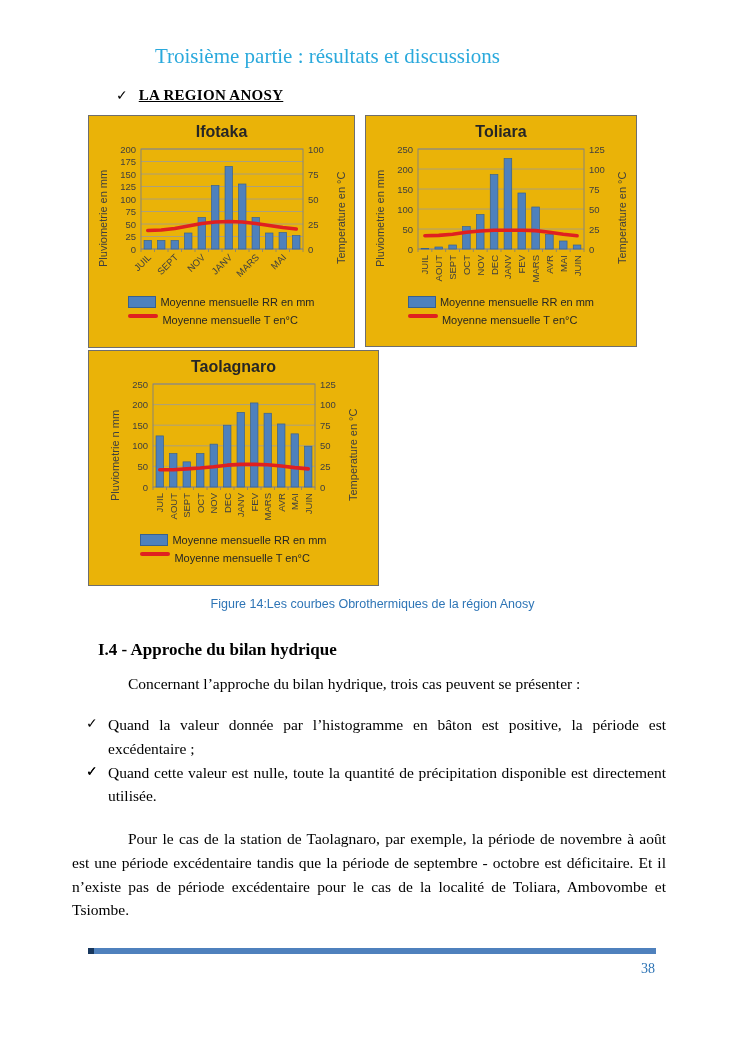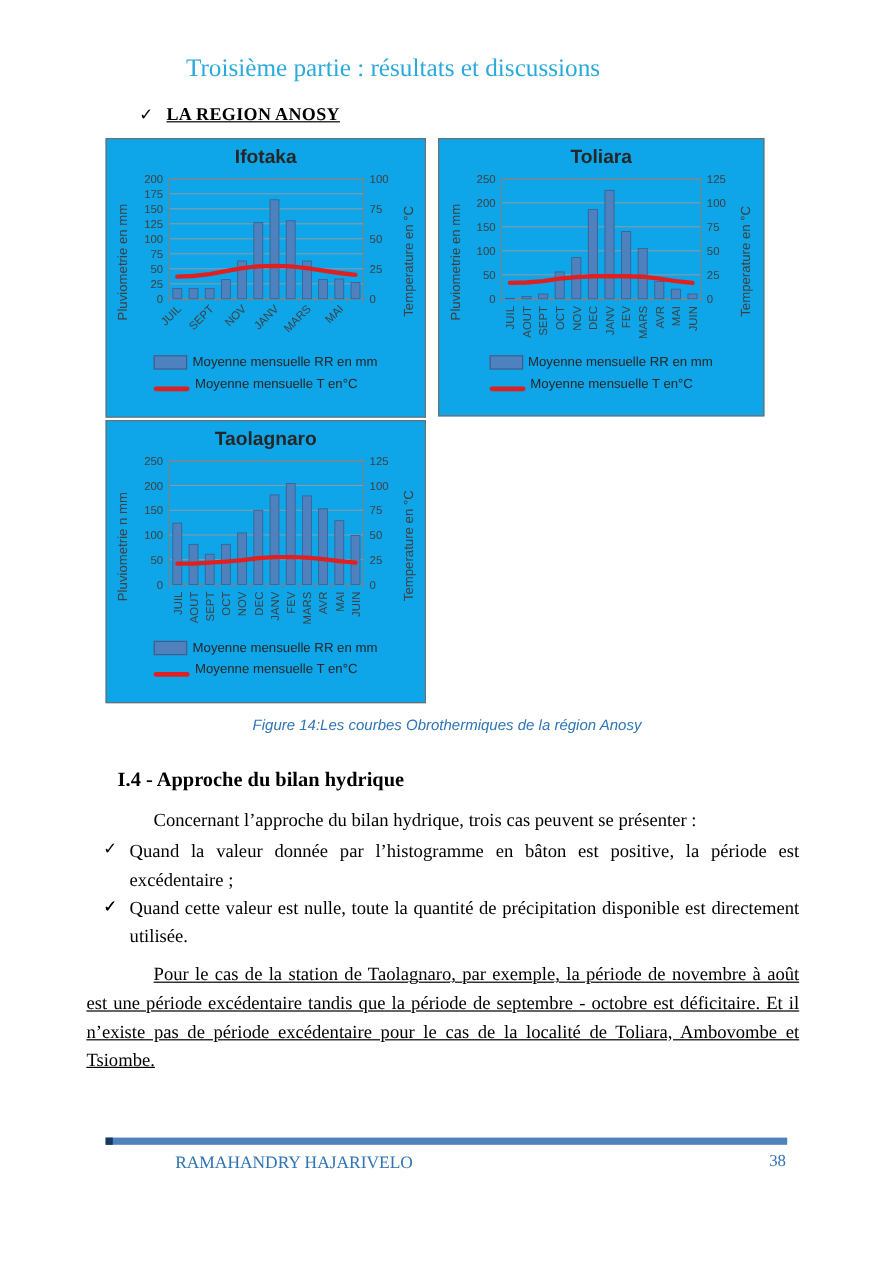--- a/index.html
+++ b/index.html
@@ -10,48 +10,48 @@
   .page{position:relative;width:745px;height:1053px;background:#fff;overflow:hidden;
         font-family:"Liberation Serif",serif;color:#000;}
 
   .header-title{position:absolute;top:44px;left:0;right:90px;text-align:center;
                 font-size:21px;color:var(--title-c);}
 
   .region-label{position:absolute;top:87px;left:116px;font-size:15px;font-weight:bold;}
   .region-label .check{margin-right:11px;font-weight:normal;font-size:14px;}
   .region-label .txt{text-decoration:underline;letter-spacing:.3px;text-align:center;}
 
-  .chart-box{position:absolute;border:1.4px solid #6e6e6e;background:#0ea5e9;box-sizing:border-box;
+  .chart-box{position:absolute;border:1.4px solid #6e6e6e;background:#eab308;box-sizing:border-box;
              display:flex;flex-direction:column;align-items:center;
              font-family:"Liberation Sans",sans-serif;color:#3f3f3f;}
   .chart-title{font-size:16px;font-weight:bold;color:#262626;margin:7px 0 2px;}
   .chart-mid{display:flex;align-items:center;}
   .ylab{writing-mode:vertical-rl;transform:rotate(180deg);font-size:11px;color:#3f3f3f;
         height:150px;display:flex;align-items:center;justify-content:center;}
   svg{font-family:"Liberation Sans",sans-serif;display:block;}
   .legend{display:flex;flex-direction:column;gap:6px;margin-top:3px;}
-  .legend-row{display:flex;align-items:flex-end;gap:4px;font-size:11px;color:#262626;}
+  .legend-row{display:flex;align-items:flex-start;gap:4px;font-size:11px;color:#262626;}
   .sw-bar{width:26px;height:10px;background:var(--bar-fill);border:1px solid var(--bar-stroke);}
   .sw-line{width:30px;height:4px;background:var(--line-c);border-radius:2px;}
 
   #chart-0{left:88px;top:115px;width:267px;height:233px;}
   #chart-1{left:365px;top:115px;width:272px;height:232px;}
-  #chart-2{left:88px;top:350px;width:267px;height:236px;}
+  #chart-2{left:88px;top:350px;width:291px;height:236px;}
 
   .caption{position:absolute;top:597px;left:0;width:100%;text-align:center;
-           font-family:"Liberation Sans",sans-serif;font-style:italic;font-size:12.5px;
+           font-family:"Liberation Sans",sans-serif;font-size:12.5px;
            color:var(--caption-c);}
 
   .textblock{position:absolute;left:72px;top:640px;width:594px;font-size:15.5px;}
   .heading{font-size:17px;font-weight:bold;margin:0 0 13px 26px;}
-  .para1{text-indent:56px;text-align:justify;margin:0 0 3px;line-height:1.45;}
+  .para1{text-indent:56px;text-align:justify;margin:0 0 18px;line-height:1.45;}
   .bullets{margin:0;padding:0;list-style:none;}
   .bullets li{position:relative;padding-left:36px;text-align:justify;line-height:1.5;margin-bottom:1px;}
   .bullets li .check{position:absolute;left:14px;font-size:14px;}
-  .para2{text-indent:56px;text-align:justify;margin-top:9px;line-height:1.52;text-decoration:underline;}
+  .para2{text-indent:56px;text-align:justify;margin-top:20px;line-height:1.52;}
 
   .footer-bar{position:absolute;top:948px;left:88px;width:568px;height:6px;background:var(--bar-c);}
   .footer-bar .nub{position:absolute;left:0;top:0;width:6px;height:6px;background:#17375d;}
   .footer-author{position:absolute;top:961px;left:146px;font-size:14.5px;color:var(--footer-c);}
   .footer-page{position:absolute;top:961px;right:90px;font-size:14px;color:var(--footer-c);}
 </style>
 </head>
 <body>
 
 <div class="page">
@@ -309,16 +309,15 @@
         <span class="check">✓</span>
         <span>Quand cette valeur est nulle, toute la quantité de précipitation disponible est directement utilisée.</span>
       </li>
     </ul>
     <p class="para2">Pour le cas de la station de Taolagnaro, par exemple, la période de novembre à août est une période excédentaire tandis que la période de septembre - octobre est déficitaire. Et il n’existe pas de période excédentaire pour le cas de la localité de Toliara, Ambovombe et Tsiombe.</p>
   </div>
 
   <div class="footer-bar">
       <span class="nub"></span>
     </div>
-  <div class="footer-author">RAMAHANDRY HAJARIVELO</div>
   <div class="footer-page">38</div>
 
 </div>
 
 </body></html>

